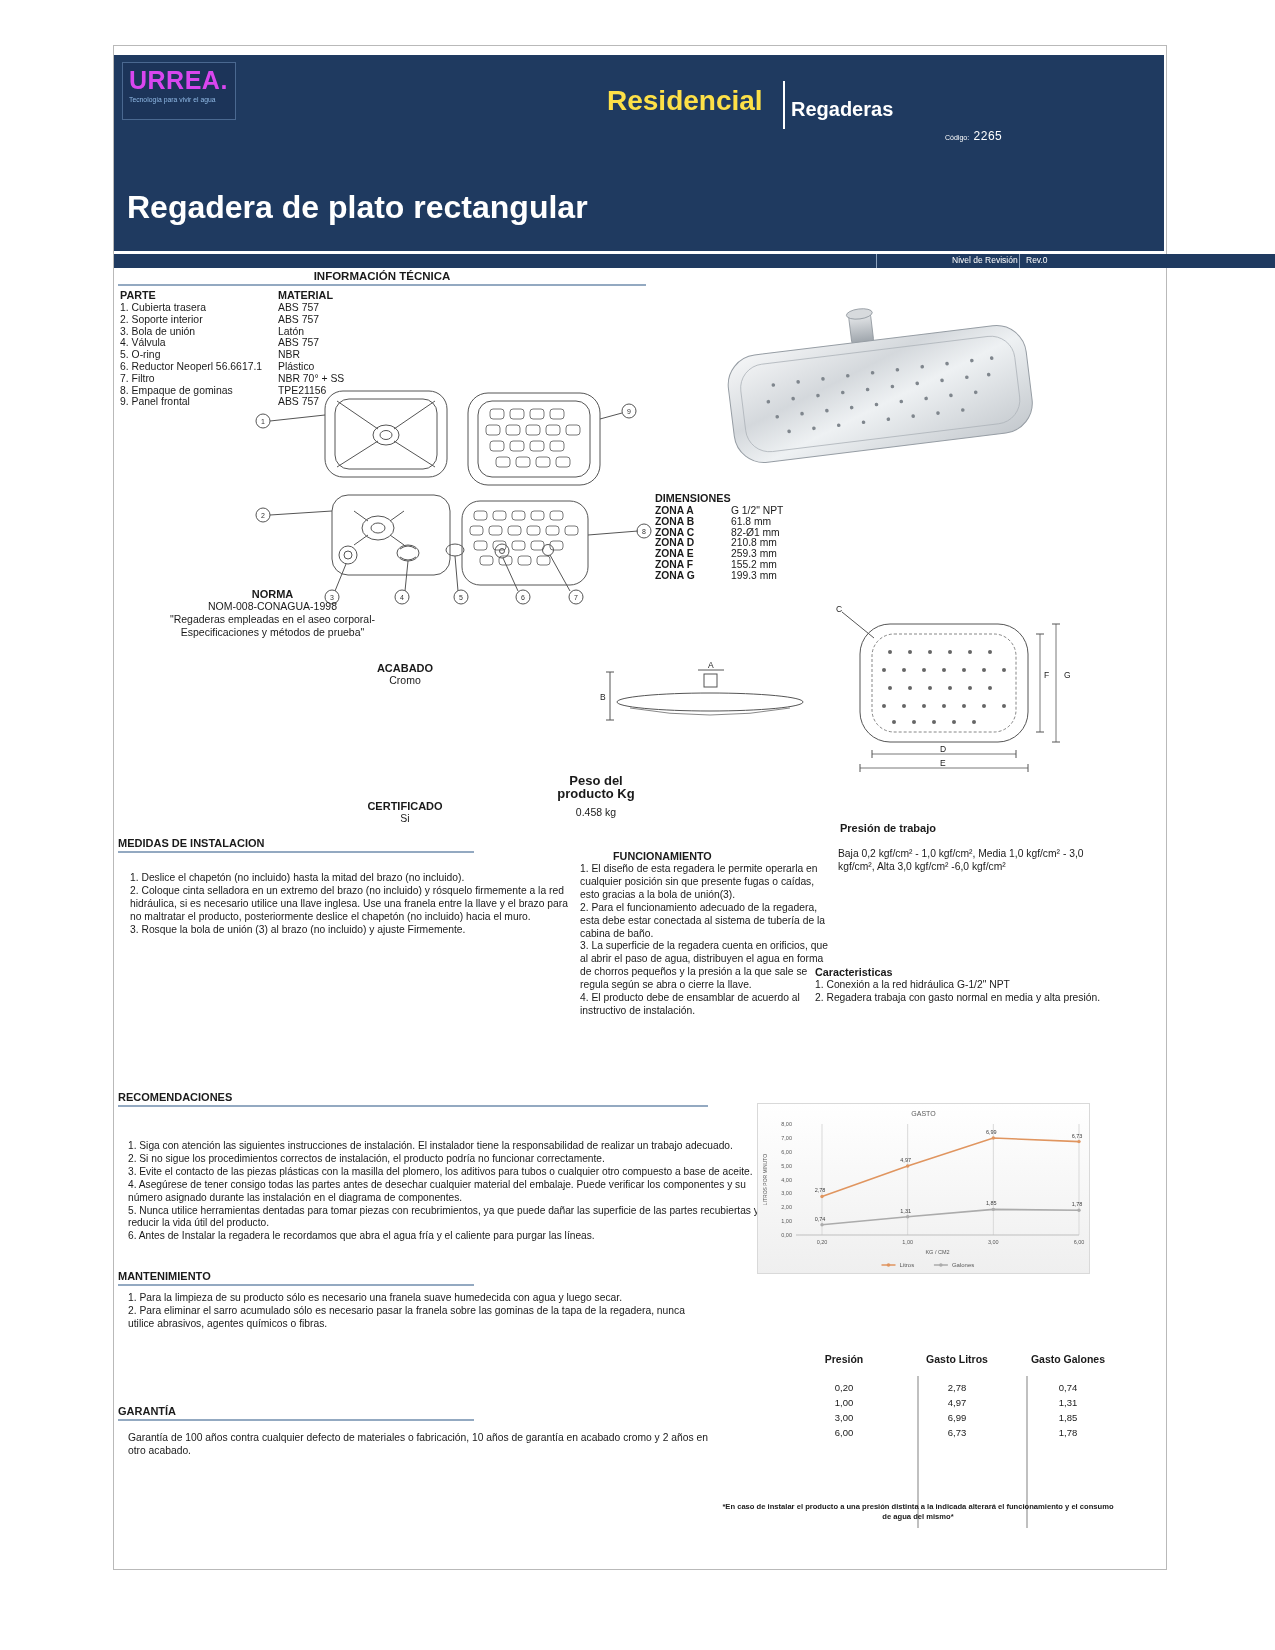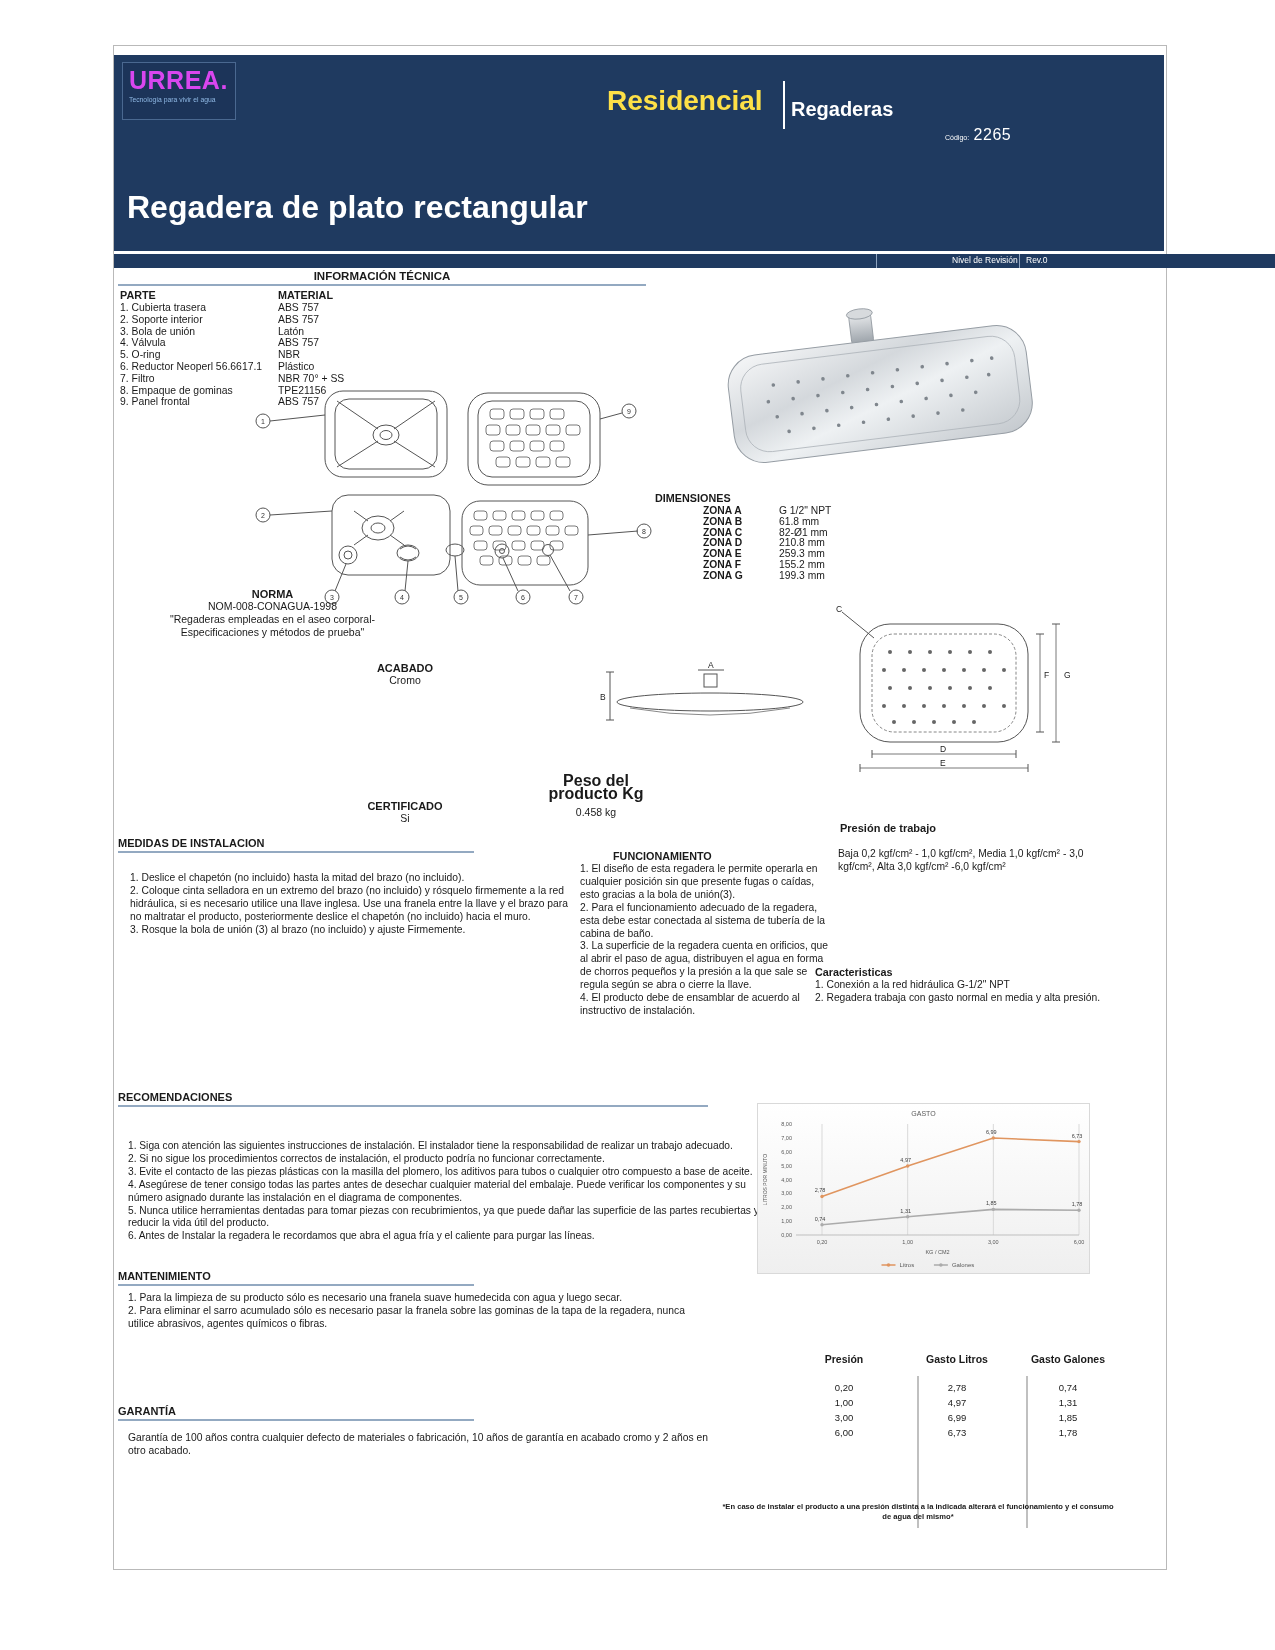--- a/index.html
+++ b/index.html
@@ -14,34 +14,34 @@
   .strip-sep{position:absolute;top:0;width:1px;height:14px;background:#8fa4c0;}
   .logo{position:absolute;left:8px;top:7px;width:114px;height:58px;background:#1c3459;
         border:1px solid #4a6890;padding:4px 6px;box-sizing:border-box;}
   .logo-brand{font-size:25px;font-weight:bold;color:#d946ef;letter-spacing:0.5px;line-height:26px;}
   .logo-tag{font-size:6.8px;color:#8fb8e4;margin-top:3px;}
   .res-main{position:absolute;left:493px;top:30px;font-size:28px;font-weight:bold;color:#fde047;}
   .res-bar{position:absolute;left:669px;top:26px;width:2px;height:48px;background:#ffffff;}
   .res-sub{position:absolute;left:677px;top:43px;font-size:20px;font-weight:bold;color:#fff;}
   .code{position:absolute;left:831px;top:71px;color:#fff;}
   .code-label{font-size:7px;}
-  .code-value{font-size:16px;letter-spacing:0.5px;}
+  .code-value{font-size:12px;letter-spacing:0.5px;}
   .doc-title{position:absolute;left:13px;top:134px;font-size:32px;font-weight:bold;color:#ffffff;}
   
   .sechead{font-weight:bold;font-size:11px;border-bottom:2px solid #93a9c1;padding-bottom:2px;}
   .bodytext{font-size:10.3px;line-height:12.9px;}
   .bold{font-weight:bold;}
   .center{text-align:center;}
   
   .prow{display:flex;line-height:11.8px;font-size:10.4px;}
   .pname{width:158px;}
   .phead{display:flex;font-weight:bold;font-size:10.8px;line-height:12.5px;}
   
   .drow{display:flex;line-height:10.8px;font-size:10.3px;}
-  .dzone{width:76px;font-weight:bold;margin-left:48px;}
+  .dzone{width:76px;font-weight:bold;}
   
   .frow{display:flex;font-size:9.5px;line-height:15px;}
   .fcell{text-align:center;}
   .vline{position:absolute;width:2px;background:#c0c0c0;}
   svg text{font-family:"Liberation Sans",sans-serif;}
   .sketch{stroke:#555;fill:none;stroke-width:1;}
 </style>
 </head>
 <body>
 
@@ -404,21 +404,21 @@
         <line x1="32" y1="164" x2="32" y2="172"></line>
         <line x1="200" y1="164" x2="200" y2="172"></line>
     </g>
     <text x="8" y="12" font-size="8.5" fill="#222">C</text>
     <text x="236" y="78" font-size="8.5" fill="#222">G</text>
     <text x="216" y="78" font-size="8.5" fill="#222">F</text>
     <text x="112" y="152" font-size="8.5" fill="#222">D</text>
     <text x="112" y="166" font-size="8.5" fill="#222">E</text>
   </svg>
 
-  <div class="abs center bold" style="left:540px;top:775px;width:112px;font-size:16px;line-height:12.5px;">Peso del producto Kg</div>
+  <div class="abs center bold" style="left:540px;top:775px;width:112px;font-size:13px;line-height:12.5px;">Peso del producto Kg</div>
   <div class="abs center" style="left:540px;top:806px;width:112px;font-size:10.5px;">0.458 kg</div>
 
   <div class="abs center" style="left:330px;top:800px;width:150px;">
     <div class="bold" style="font-size:11px;">CERTIFICADO</div>
     <div style="font-size:10.5px;">Si</div>
   </div>
 
   <div class="abs bold" style="left:840px;top:822px;font-size:11px;">Presión de trabajo</div>
   <div class="abs bodytext" style="left:838px;top:848px;width:258px;">Baja 0,2 kgf/cm² - 1,0 kgf/cm², Media  1,0 kgf/cm² - 3,0 kgf/cm²,  Alta  3,0 kgf/cm² -6,0 kgf/cm²</div>
 

